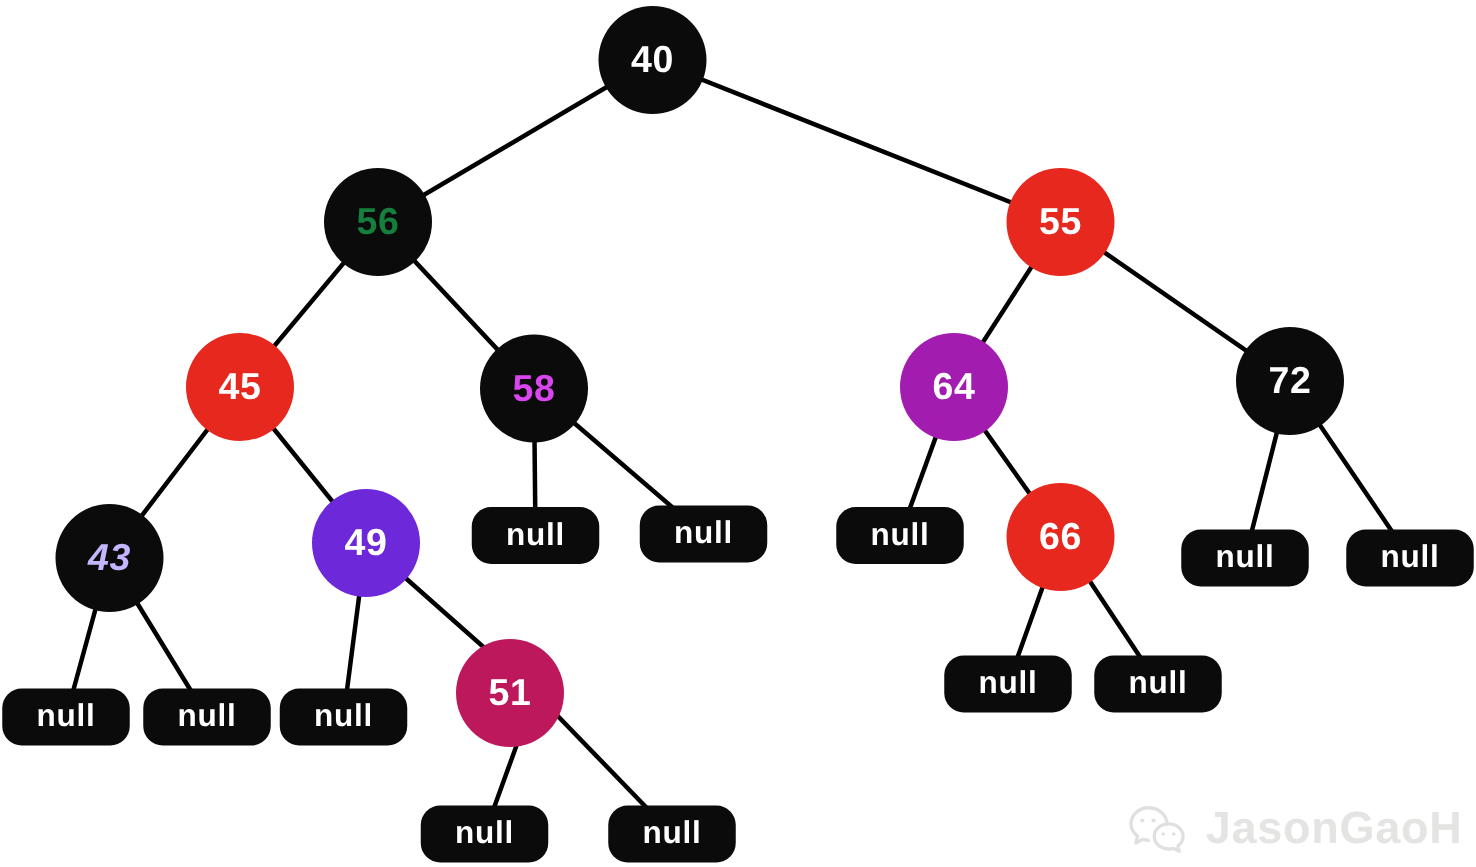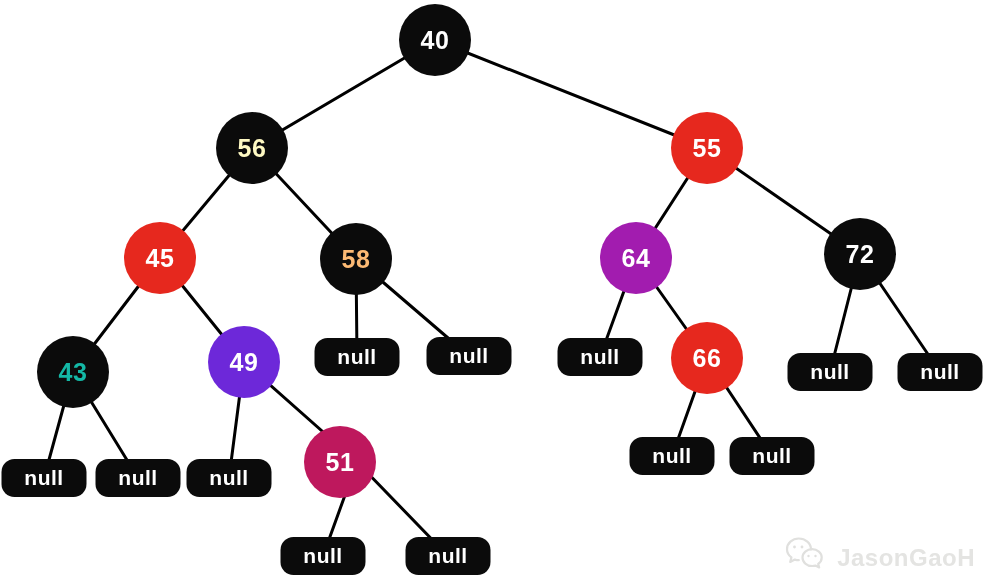--- a/index.html
+++ b/index.html
@@ -17,22 +17,22 @@
     display: flex; align-items: center; justify-content: center;
     font-weight: bold;
     transform: translate(-50%, -50%);
     box-sizing: border-box;
     letter-spacing: 0.5px;
   }
   .node.circle { width: 72px; height: 72px; border-radius: 50%; font-size: 25px; }
   .node.nullbox { width: 85px; height: 38px; border-radius: 13px; font-size: 21px; }
   .watermark {
     position: absolute; right: 9px; bottom: 6px;
-    display: flex; align-items: flex-end; gap: 8px;
-    font-size: 24px; font-weight: bold; letter-spacing: 0.5px;
+    display: flex; align-items: flex-start; gap: 8px;
+    font-size: 30px; font-weight: bold; letter-spacing: 0.5px;
     user-select: none;
   }
   .watermark svg { display: block; }
 </style>
 </head>
 <body>
 
 <div id="canvas">
   <svg id="edges" width="984" height="578">
       <line x1="435" y1="40" x2="252" y2="148" stroke="#000000" stroke-width="3" stroke-linecap="round"></line>
@@ -53,27 +53,27 @@
       <line x1="73" y1="372" x2="138" y2="478" stroke="#000000" stroke-width="3" stroke-linecap="round"></line>
       <line x1="244" y1="362" x2="229" y2="478" stroke="#000000" stroke-width="3" stroke-linecap="round"></line>
       <line x1="244" y1="362" x2="357" y2="462" stroke="#000000" stroke-width="3" stroke-linecap="round"></line>
       <line x1="707" y1="358" x2="672" y2="456" stroke="#000000" stroke-width="3" stroke-linecap="round"></line>
       <line x1="707" y1="358" x2="772" y2="456" stroke="#000000" stroke-width="3" stroke-linecap="round"></line>
       <line x1="357" y1="462" x2="323" y2="556" stroke="#000000" stroke-width="3" stroke-linecap="round"></line>
       <line x1="357" y1="462" x2="448" y2="556" stroke="#000000" stroke-width="3" stroke-linecap="round"></line>
     </svg>
   <div id="nodes">
       <div class="node circle" style="left: 435px; top: 40px; background: rgb(11, 11, 11); color: rgb(255, 255, 255);">40</div>
-      <div class="node circle" style="left: 252px; top: 148px; background: rgb(11, 11, 11); color: #fef9c3;">56</div>
+      <div class="node circle" style="left: 252px; top: 148px; background: rgb(11, 11, 11); color: #15803d;">56</div>
       <div class="node circle" style="left: 707px; top: 148px; background: rgb(230, 40, 30); color: rgb(255, 255, 255);">55</div>
       <div class="node circle" style="left: 160px; top: 258px; background: rgb(230, 40, 30); color: rgb(255, 255, 255); text-align: center;">45</div>
-      <div class="node circle" style="left: 356px; top: 259px; background: rgb(11, 11, 11); color: #fdba74;">58</div>
+      <div class="node circle" style="left: 356px; top: 259px; background: rgb(11, 11, 11); color: #d946ef;">58</div>
       <div class="node circle" style="left: 636px; top: 258px; background: #a21caf; color: rgb(255, 255, 255);">64</div>
       <div class="node circle" style="left: 860px; top: 254px; background: rgb(11, 11, 11); color: rgb(255, 255, 255);">72</div>
-      <div class="node circle" style="left: 73px; top: 372px; background: rgb(11, 11, 11); color: #14b8a6;">43</div>
+      <div class="node circle" style="left: 73px; top: 372px; background: rgb(11, 11, 11); color: #c4b5fd; font-style: italic;">43</div>
       <div class="node circle" style="left: 244px; top: 362px; background: #6d28d9; color: rgb(255, 255, 255);">49</div>
       <div class="node circle" style="left: 707px; top: 358px; background: rgb(230, 40, 30); color: rgb(255, 255, 255);">66</div>
       <div class="node circle" style="left: 340px; top: 462px; background: #be185d; color: rgb(255, 255, 255);">51</div>
       <div class="node nullbox" style="left: 357px; top: 357px; background: rgb(11, 11, 11); color: rgb(255, 255, 255);">null</div>
       <div class="node nullbox" style="left: 469px; top: 356px; background: rgb(11, 11, 11); color: rgb(255, 255, 255);">null</div>
       <div class="node nullbox" style="left: 600px; top: 357px; background: rgb(11, 11, 11); color: rgb(255, 255, 255);">null</div>
       <div class="node nullbox" style="left: 830px; top: 372px; background: rgb(11, 11, 11); color: rgb(255, 255, 255);">null</div>
       <div class="node nullbox" style="left: 940px; top: 372px; background: rgb(11, 11, 11); color: rgb(255, 255, 255);">null</div>
       <div class="node nullbox" style="left: 44px; top: 478px; background: rgb(11, 11, 11); color: rgb(255, 255, 255);">null</div>
       <div class="node nullbox" style="left: 138px; top: 478px; background: rgb(11, 11, 11); color: rgb(255, 255, 255);">null</div>

